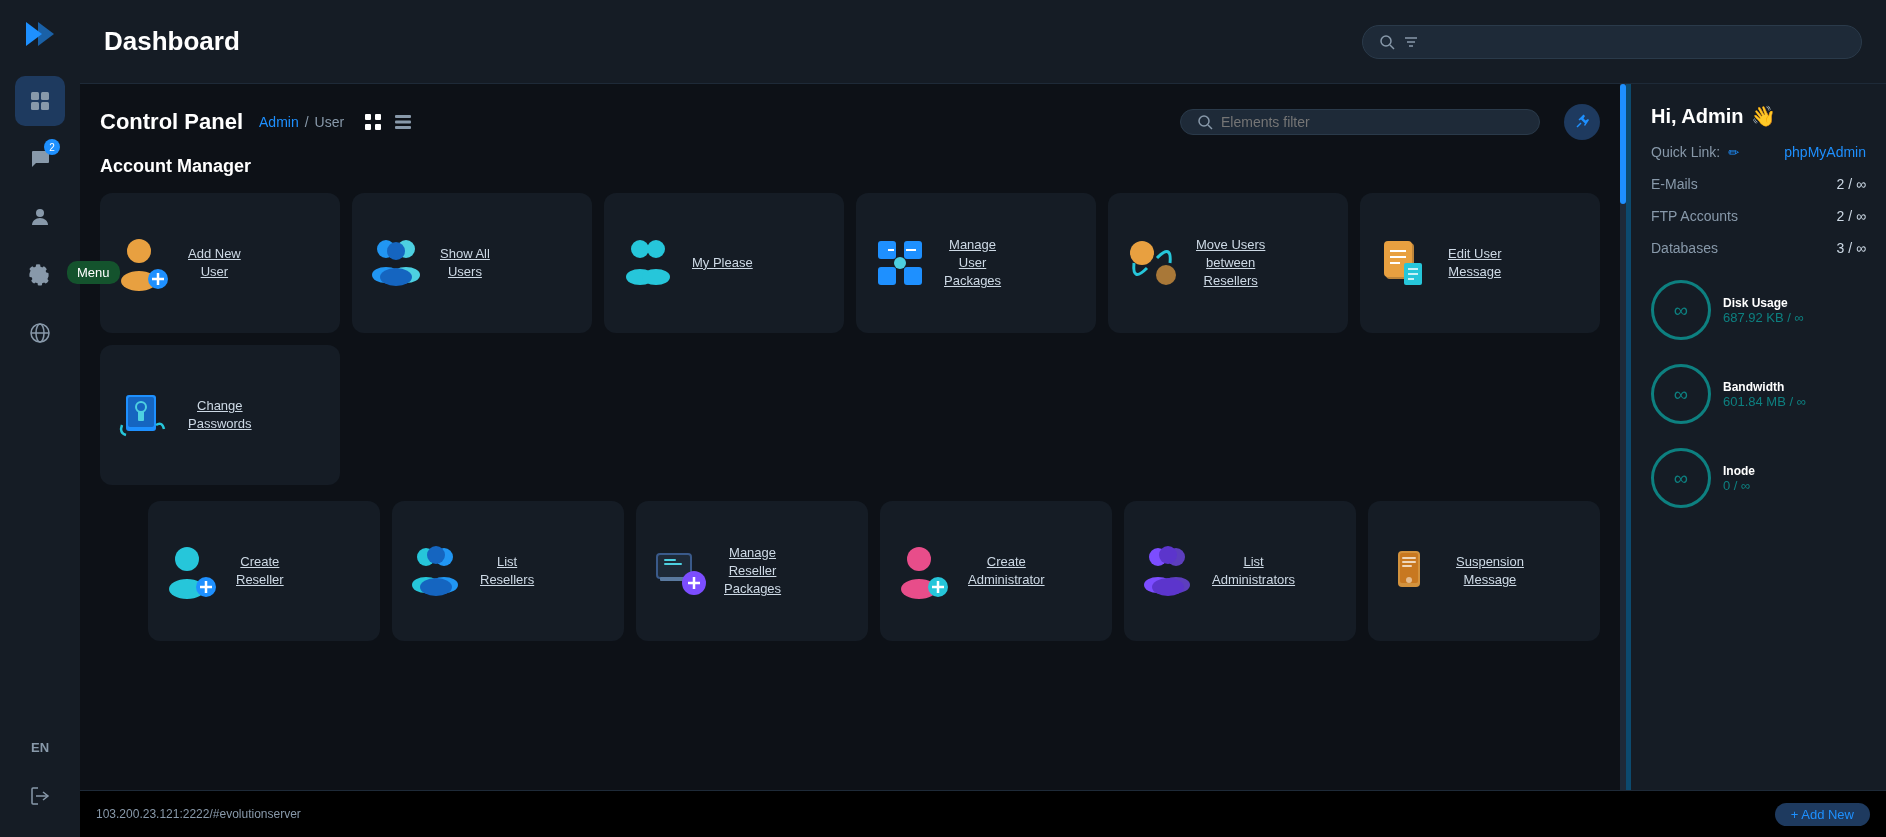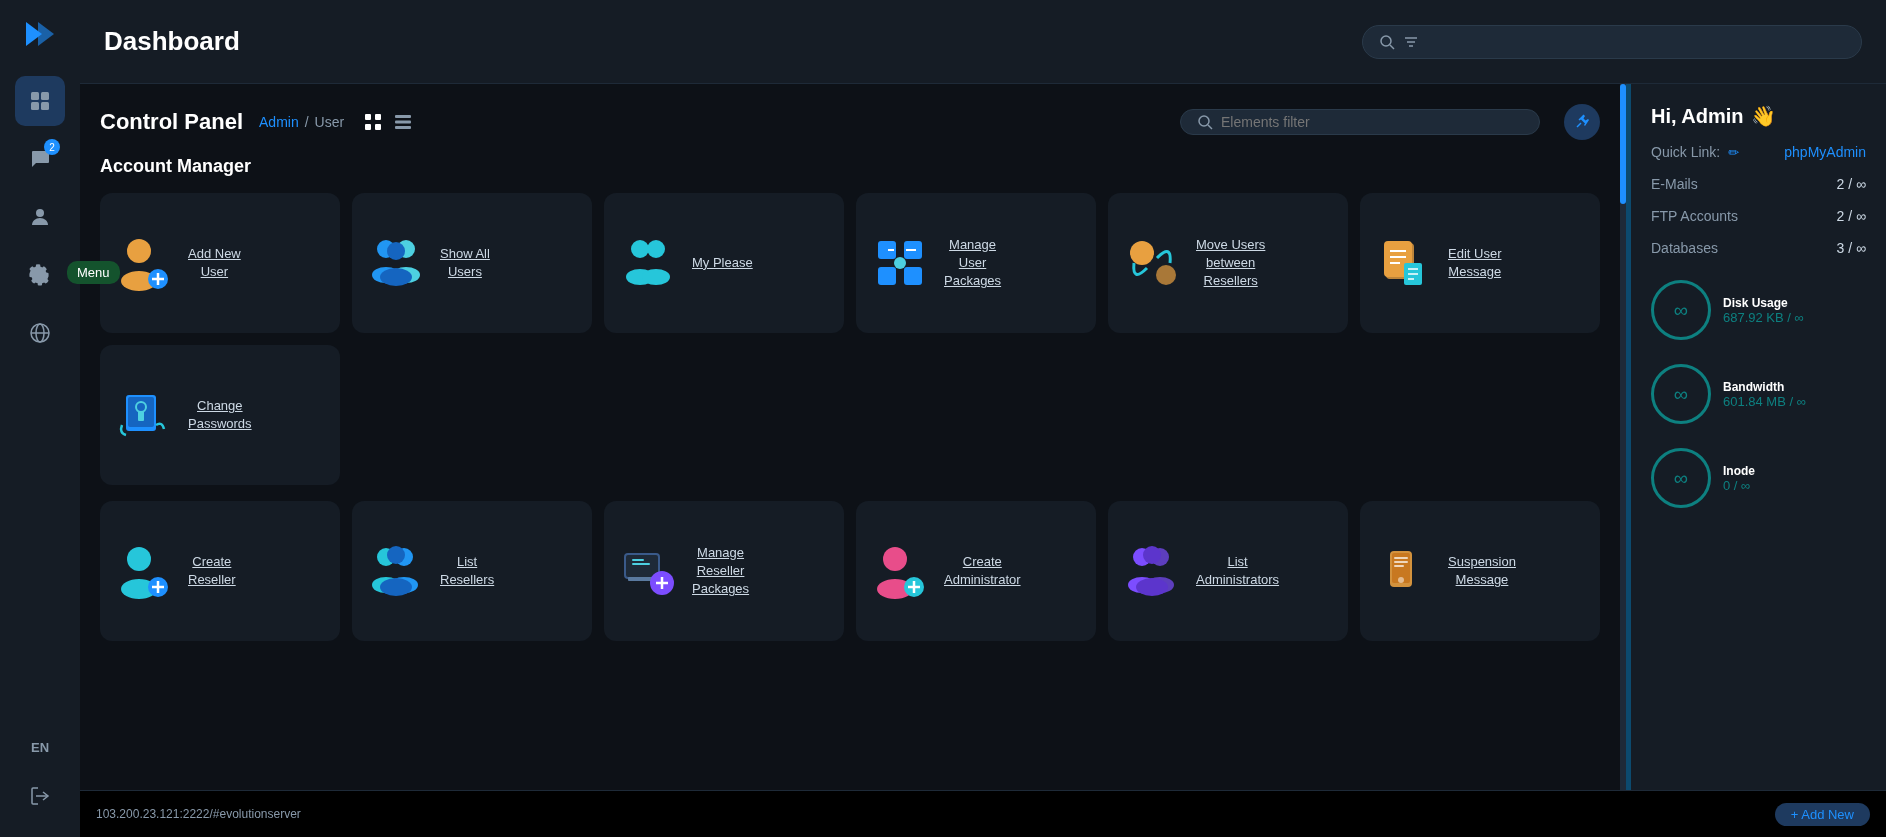--- a/index.html
+++ b/index.html
@@ -606,21 +606,21 @@
               <rect x="24" y="26" width="6" height="10" rx="1" fill="#4dd0e1"></rect>
               <path d="M8 40 Q5 48 12 50" stroke="#26c6da" stroke-width="2.5" fill="none"></path>
               <path d="M42 40 Q48 36 50 44" stroke="#26c6da" stroke-width="2.5" fill="none"></path>
             </svg>
           </div>
           <div class="card-label">Change<br>Passwords</div>
         </div>
 
       </div>
 
-      <div class="card-grid" style="grid-template-columns: repeat(6, 1fr);">
+      <div class="card-grid" style="grid-template-columns: repeat(6, 1fr); margin-left: 48px;">
 
         <div class="card">
           <div class="card-icon">
             <svg width="60" height="60" viewBox="0 0 60 60">
               <circle cx="25" cy="18" r="12" fill="#26c6da"></circle>
               <ellipse cx="25" cy="48" rx="18" ry="10" fill="#26c6da"></ellipse>
               <circle cx="44" cy="46" r="10" fill="#1e90ff"></circle>
               <line x1="44" y1="40" x2="44" y2="52" stroke="white" stroke-width="2.5"></line>
               <line x1="38" y1="46" x2="50" y2="46" stroke="white" stroke-width="2.5"></line>
             </svg>

